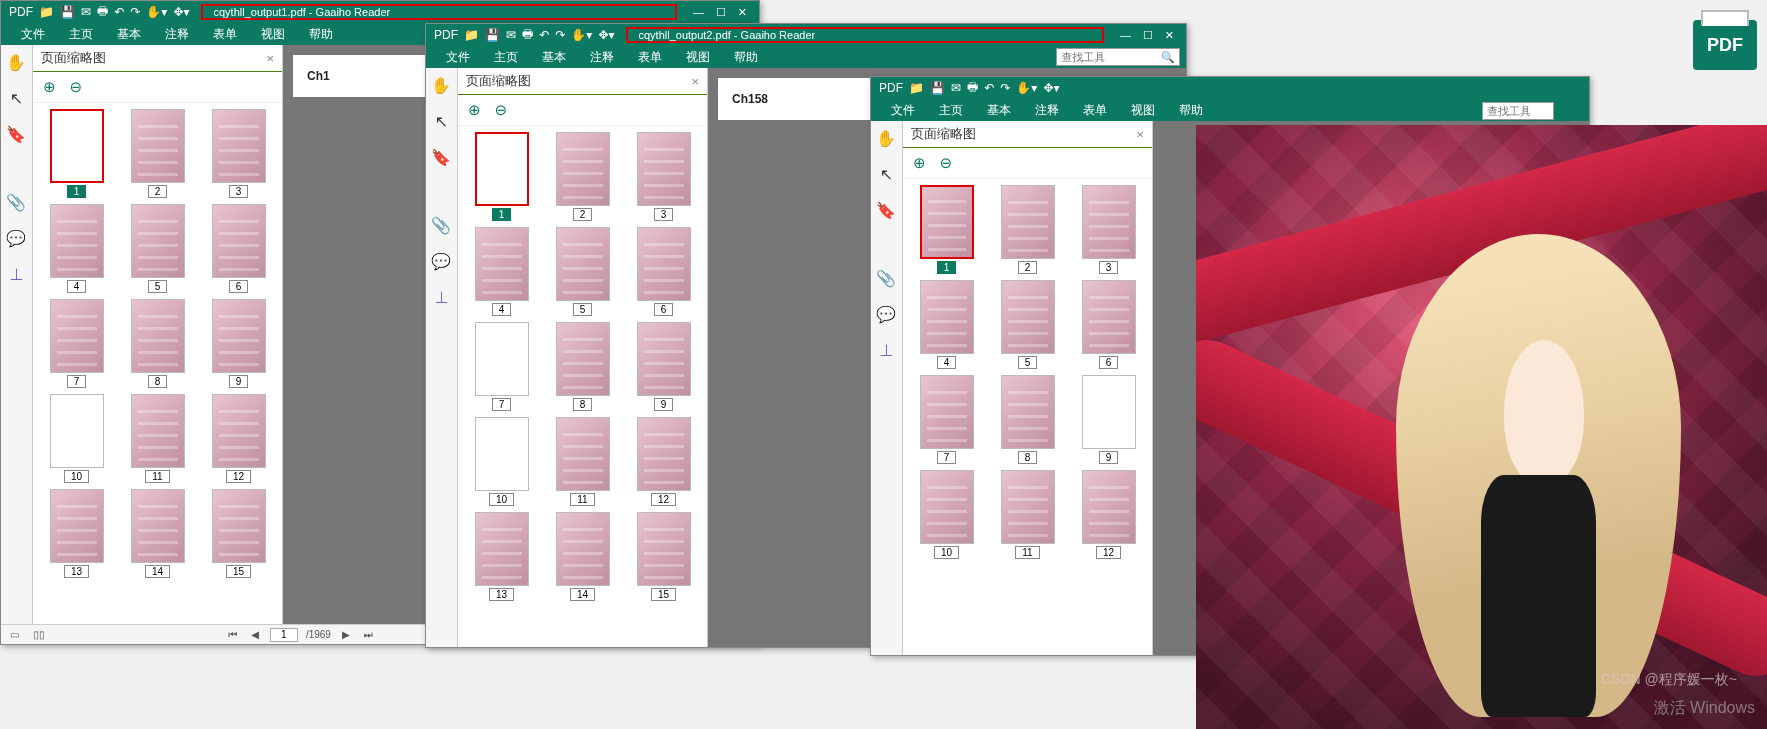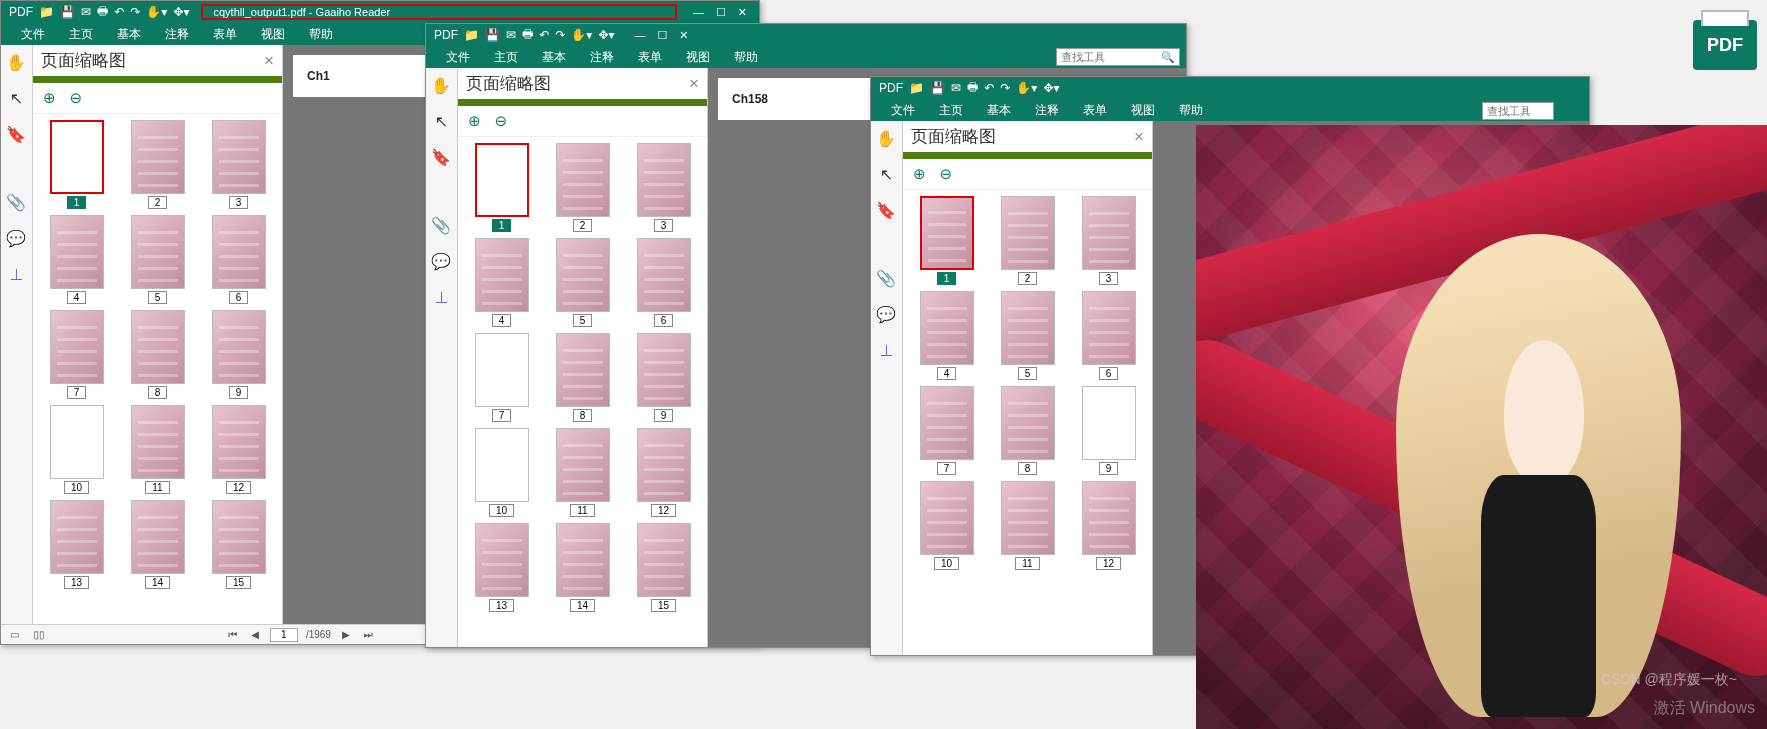--- a/index.html
+++ b/index.html
@@ -21,21 +21,21 @@
 
 .win-body { display: flex; flex: 1; overflow: hidden; }
 .left-tools { width: 32px; background: #f5f5f5; border-right: 1px solid #ccc; display: flex; flex-direction: column; align-items: center; padding-top: 6px; gap: 14px; }
 .left-tools .tool { width: 22px; height: 22px; display: flex; align-items: center; justify-content: center; cursor: pointer; color: #7a5fc9; font-size: 16px; }
 .left-tools .tool.hand { color: #0c7a63; }
 .left-tools .tool.arrow { color: #333; }
 .left-tools .tool.grid4 { display: grid; grid-template-columns: 1fr 1fr; gap: 2px; width: 18px; height: 18px; }
 .left-tools .tool.grid4 div { background: #0c7a63; }
 
 .thumb-panel { width: 250px; background: #fff; border-right: 1px solid #ccc; display: flex; flex-direction: column; }
-.thumb-header { display: flex; align-items: center; justify-content: space-between; padding: 4px 8px; border-bottom: 7px solid #4d7c0f; font-size: 17px; color: #333; gap: 40px; }
+.thumb-header { display: flex; align-items: center; justify-content: space-between; padding: 4px 8px; border-bottom: 1px solid #4d7c0f; font-size: 13px; color: #333; gap: 40px; }
 .thumb-header .th-close { cursor: pointer; color: #888; }
 .thumb-zoom { display: flex; gap: 14px; padding: 6px 10px; border-bottom: 1px solid #eee; }
 .thumb-zoom span { color: #0c7a63; font-size: 15px; cursor: pointer; }
 .thumb-grid { flex: 1; overflow-y: auto; padding: 6px; display: grid; grid-template-columns: repeat(3, 1fr); gap: 6px 6px; align-content: start; }
 .thumb-item { display: flex; flex-direction: column; align-items: center; }
 .thumb-img { width: 54px; height: 74px; border: 1px solid #bbb; background: linear-gradient(135deg, #e8c4d0, #d4a8b8, #c090a0); position: relative; overflow: hidden; }
 .thumb-img.selected { border: 2px solid #d00; }
 .thumb-img.blank { background: #fff; }
 .thumb-img::after { content: ""; position: absolute; inset: 6px; background: repeating-linear-gradient(0deg, rgba(255,255,255,0.3) 0 3px, transparent 3px 12px); }
 .thumb-lbl { margin-top: 2px; font-size: 10px; padding: 0 6px; border: 1px solid #888; background: #fff; }
@@ -213,20 +213,21 @@
       <span>PDF</span>
       <span>📁</span>
       <span>💾</span>
       <span>✉</span>
       <span>🖶</span>
       <span>↶</span>
       <span>↷</span>
       <span>✋▾</span>
       <span>✥▾</span>
     </div>
+    <div class="title-text">cqythll_output2.pdf - Gaaiho Reader</div>
     <div class="wincontrols">
       <span>—</span>
       <span>☐</span>
       <span>✕</span>
     </div>
   </div>
   <div class="menubar">
     <span class="mitem">文件</span>
     <span class="mitem">主页</span>
     <span class="mitem">基本</span>

